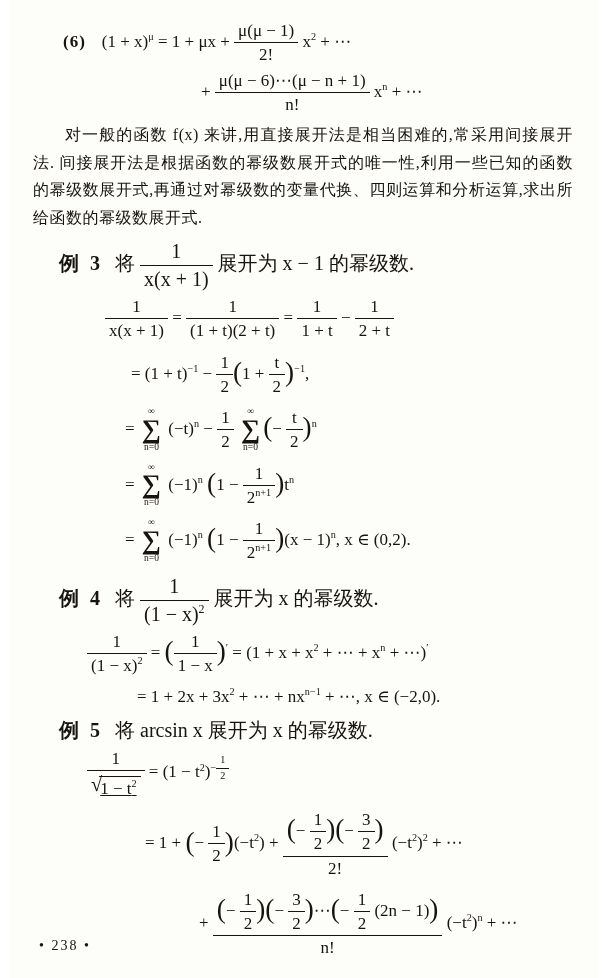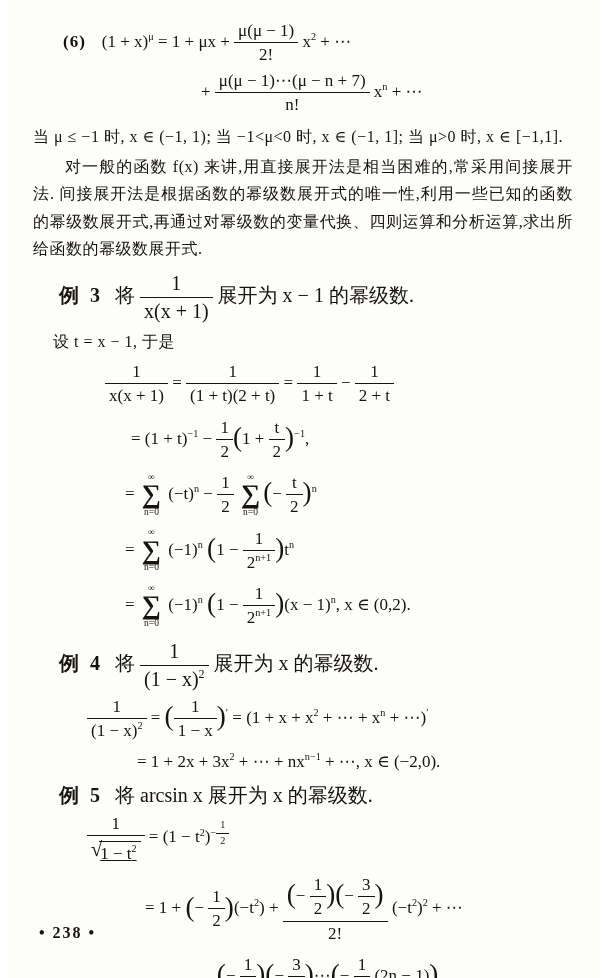--- a/index.html
+++ b/index.html
@@ -83,44 +83,42 @@
   .m-ex3-3 { margin-left:92px; }
   .m-ex3-4 { margin-left:92px; }
   .m-ex3-5 { margin-left:92px; }
   .m-ex4-1 { margin-left:54px; margin-top:2px; }
   .m-ex4-2 { margin-left:104px; }
   .m-ex5-1 { margin-left:54px; margin-top:2px; }
   .m-ex5-2 { margin-left:112px; margin-top:8px; }
   .m-ex5-3 { margin-left:166px; margin-top:6px; }
   .footer {
     position:absolute;
-    left:30px; bottom:36px;
-    font-weight:bold;
-    font-size:16px;
+    left:30px; bottom:24px;
+    font-weight:normal;
+    font-size:14px;
     letter-spacing:2px;
   }
 </style>
 </head>
 <body>
 
 <div class="page" style="background: rgb(253, 253, 250); color: rgb(23, 19, 14);">
 
   <div class="mathline f6l1">
     <span class="f6label">(6)</span><span><span>(1 + x)</span><sup>μ</sup><span> = 1 + μx + </span><span class="frac"><span class="num">μ(μ − 1)</span><span class="den">2!</span></span><span> x</span><sup>2</sup><span> + ⋯</span></span>
   </div>
-  <div class="mathline f6l2"><span>+ </span><span class="frac"><span class="num">μ(μ − 1)⋯(μ − n + 7)</span><span class="den">n!</span></span><span> x</span><sup>n</sup><span> + ⋯</span></div>
+  <div class="mathline f6l2"><span>+ </span><span class="frac"><span class="num">μ(μ − 6)⋯(μ − n + 1)</span><span class="den">n!</span></span><span> x</span><sup>n</sup><span> + ⋯</span></div>
 
-  <p class="para cond">当 μ ≤ −1 时, x ∈ (−1, 1);  当 −1&lt;μ&lt;0 时, x ∈ (−1, 1];  当 μ&gt;0 时, x ∈ [−1,1].</p>
 
   <p class="para indent intro">对一般的函数 f(x) 来讲,用直接展开法是相当困难的,常采用间接展开法. 间接展开法是根据函数的幂级数展开式的唯一性,利用一些已知的函数的幂级数展开式,再通过对幂级数的变量代换、四则运算和分析运算,求出所给函数的幂级数展开式.</p>
 
   <div class="exhead">
     <span class="exlabel">例 3</span><span><span>将 </span><span class="frac"><span class="num">1</span><span class="den">x(x + 1)</span></span><span> 展开为 x − 1 的幂级数.</span></span>
   </div>
-  <p class="para setup">设 t = x − 1, 于是</p>
 
   <div class="mathline m-ex3-1"><span class="frac"><span class="num">1</span><span class="den">x(x + 1)</span></span><span> = </span><span class="frac"><span class="num">1</span><span class="den">(1 + t)(2 + t)</span></span><span> = </span><span class="frac"><span class="num">1</span><span class="den">1 + t</span></span><span> − </span><span class="frac"><span class="num">1</span><span class="den">2 + t</span></span></div>
   <div class="mathline m-ex3-2"><span>= (1 + t)</span><sup>−1</sup><span> − </span><span class="frac"><span class="num">1</span><span class="den">2</span></span><span class="big">(</span><span>1 + </span><span class="frac"><span class="num">t</span><span class="den">2</span></span><span class="big">)</span><sup>−1</sup><span>,</span></div>
   <div class="mathline m-ex3-3"><span>= </span><span class="sum"><span class="lim">∞</span><span class="sig">∑</span><span class="lim">n=0</span></span><span> (−t)</span><sup>n</sup><span> − </span><span class="frac"><span class="num">1</span><span class="den">2</span></span><span> </span><span class="sum"><span class="lim">∞</span><span class="sig">∑</span><span class="lim">n=0</span></span><span class="big">(</span><span>− </span><span class="frac"><span class="num">t</span><span class="den">2</span></span><span class="big">)</span><sup>n</sup></div>
   <div class="mathline m-ex3-4"><span>= </span><span class="sum"><span class="lim">∞</span><span class="sig">∑</span><span class="lim">n=0</span></span><span> (−1)</span><sup>n</sup><span> </span><span class="big">(</span><span>1 − </span><span class="frac"><span class="num">1</span><span class="den"><span>2</span><sup>n+1</sup></span></span><span class="big">)</span><span>t</span><sup>n</sup></div>
   <div class="mathline m-ex3-5"><span>= </span><span class="sum"><span class="lim">∞</span><span class="sig">∑</span><span class="lim">n=0</span></span><span> (−1)</span><sup>n</sup><span> </span><span class="big">(</span><span>1 − </span><span class="frac"><span class="num">1</span><span class="den"><span>2</span><sup>n+1</sup></span></span><span class="big">)</span><span>(x − 1)</span><sup>n</sup><span>,   x ∈ (0,2).</span></div>
 
   <div class="exhead">
     <span class="exlabel">例 4</span><span><span>将 </span><span class="frac"><span class="num">1</span><span class="den"><span>(1 − x)</span><sup>2</sup></span></span><span> 展开为 x 的幂级数.</span></span>
   </div>

